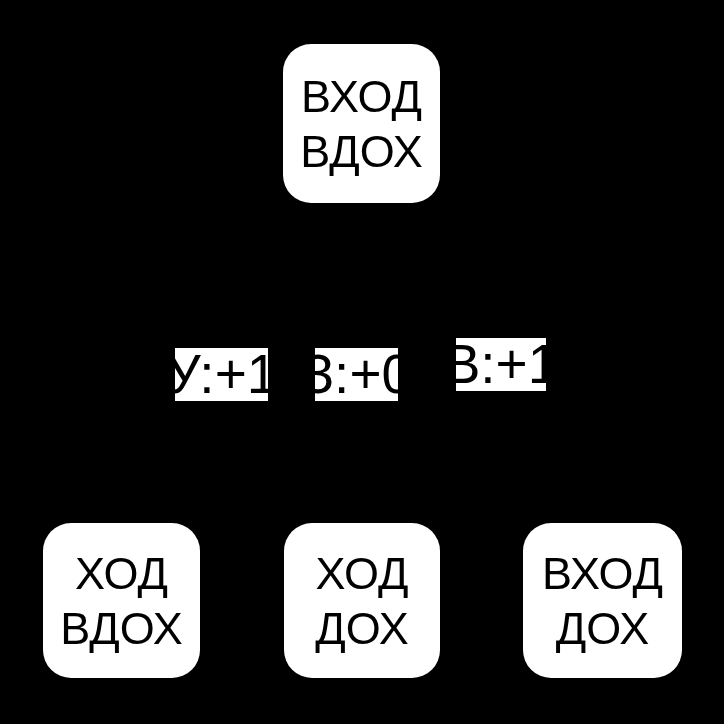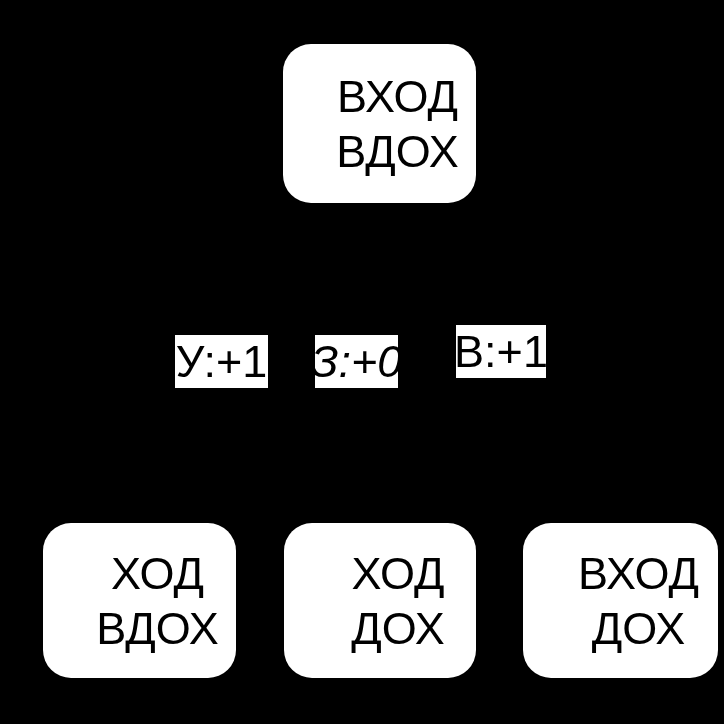--- a/index.html
+++ b/index.html
@@ -21,36 +21,36 @@
     color: #000000;
     border-radius: 28px;
     display: flex;
     flex-direction: column;
     align-items: center;
     justify-content: center;
     text-align: center;
     font-size: 45px;
     line-height: 55px;
     white-space: nowrap;
-    padding-left: 36px;
   }
   .edge-label {
     position: absolute;
     background: #ffffff;
     color: #000000;
     display: flex;
     align-items: center;
     justify-content: center;
-    font-size: 45px;
+    font-size: 55px;
     line-height: 53px;
     white-space: nowrap;
+    margin-top: 13px;
   }
   .node-root   { left: 283px; top: 44px;  width: 157px; height: 159px; }
   .label-1     { left: 175px; top: 335px; width: 93px;  height: 53px; }
-  .label-2     { left: 315px; top: 335px; width: 83px;  height: 53px; font-style: italic; }
+  .label-2     { left: 315px; top: 335px; width: 83px;  height: 53px; }
   .label-3     { left: 456px; top: 325px; width: 90px;  height: 53px; }
   .node-child-1{ left: 43px;  top: 523px; width: 157px; height: 155px; }
   .node-child-2{ left: 284px; top: 523px; width: 156px; height: 155px; }
   .node-child-3{ left: 523px; top: 523px; width: 159px; height: 155px; }
 </style>
 </head>
 <body>
 
 <div class="canvas">
 

